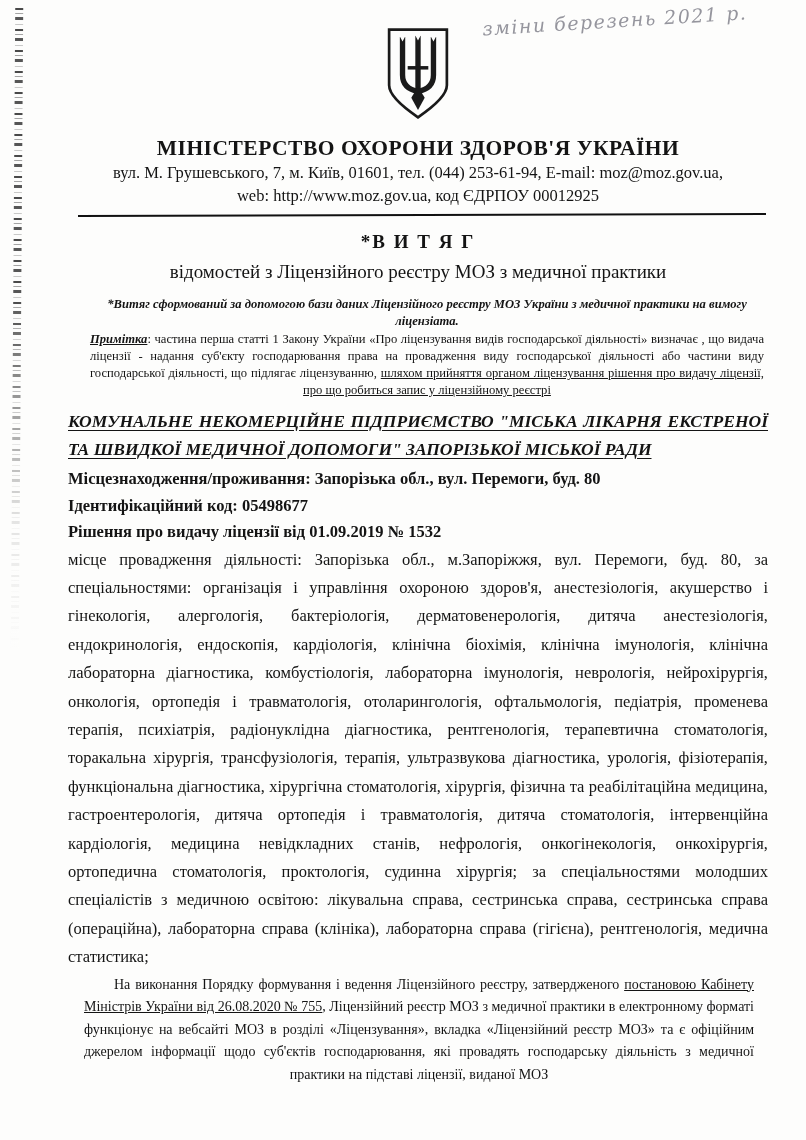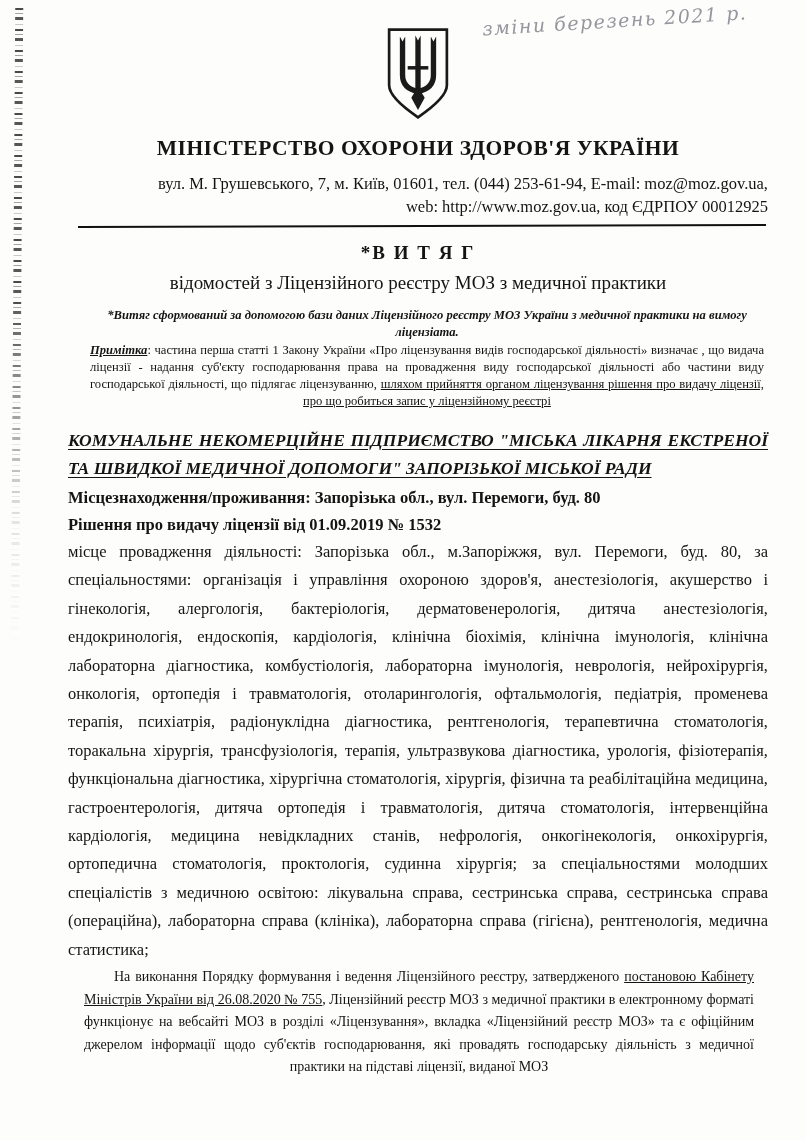--- a/index.html
+++ b/index.html
@@ -45,24 +45,23 @@
   .content { padding: 0 38px 0 68px; }
   .emblem-wrap { text-align: center; margin-top: 26px; height: 96px; }
   .header-title {
     text-align: center;
     font-weight: bold;
     font-size: 21.5px;
     letter-spacing: .5px;
     margin-top: 14px;
   }
   .header-address {
-    text-align: right;
+    text-align: center;
     font-size: 16.5px;
     line-height: 23px;
-    margin-top: 11px;
   }
   .header-divider {
     border: none;
     border-top: 2.5px solid #111;
     margin: 7px 2px 0 10px;
     transform: rotate(-.15deg);
   }
   .extract-title {
     text-align: center;
     font-weight: bold;
@@ -78,21 +77,21 @@
   .note-block {
     margin: 13px 4px 0 22px;
     font-size: 12.6px;
     line-height: 17px;
   }
   .note-first { text-align: center; font-style: italic; font-weight: bold; }
   .note-body { text-align: justify; text-align-last: center; margin-top: 1px; }
   .note-label { font-weight: bold; font-style: italic; text-decoration: underline; }
   .note-underline { text-decoration: underline; }
   .licensee-name {
-    margin-top: 16px;
+    margin-top: 8px;
     font-weight: bold;
     font-style: italic;
     font-size: 17.5px;
     line-height: 28px;
     text-align: justify;
     text-decoration: underline;
     text-underline-offset: 3px;
   }
   .field-line { font-weight: bold; font-size: 16.5px; line-height: 26.5px; }
   .fields { margin-top: 3px; }
@@ -151,20 +150,21 @@
 
     <div class="note-block">
       <div class="note-first">*Витяг сформований за допомогою бази даних Ліцензійного реєстру МОЗ України з медичної практики на вимогу ліцензіата.</div>
       <div class="note-body"><span class="note-label">Примітка</span><span>: частина перша статті 1 Закону України «Про ліцензування видів господарської діяльності» визначає , що видача ліцензії - надання суб'єкту господарювання права на провадження виду господарської діяльності або частини виду господарської діяльності, що підлягає ліцензуванню, </span><span class="note-underline">шляхом прийняття органом ліцензування рішення про видачу ліцензії, про що робиться запис у ліцензійному реєстрі</span></div>
     </div>
 
     <div class="licensee-name">КОМУНАЛЬНЕ НЕКОМЕРЦІЙНЕ ПІДПРИЄМСТВО "МІСЬКА ЛІКАРНЯ ЕКСТРЕНОЇ ТА ШВИДКОЇ МЕДИЧНОЇ ДОПОМОГИ" ЗАПОРІЗЬКОЇ МІСЬКОЇ РАДИ</div>
 
     <div class="fields">
       <div class="field-line">Місцезнаходження/проживання: Запорізька обл., вул. Перемоги, буд. 80</div>
+      <div class="field-line">Ідентифікаційний код: 05498677</div>
       <div class="field-line">Рішення про видачу ліцензії від 01.09.2019 № 1532</div>
     </div>
 
     <div class="activity"><span>місце провадження діяльності: </span><span class="bold">Запорізька обл., м.Запоріжжя, вул. Перемоги, буд. 80, </span><span>за спеціальностями: організація і управління охороною здоров'я, анестезіологія, акушерство і гінекологія, алергологія, бактеріологія, дерматовенерологія, дитяча анестезіологія, ендокринологія, ендоскопія, кардіологія, клінічна біохімія, клінічна імунологія, клінічна лабораторна діагностика, комбустіологія, лабораторна імунологія, неврологія, нейрохірургія, онкологія, ортопедія і травматологія, отоларингологія, офтальмологія, педіатрія, променева терапія, психіатрія, радіонуклідна діагностика, рентгенологія, терапевтична стоматологія, торакальна хірургія, трансфузіологія, терапія, ультразвукова діагностика, урологія, фізіотерапія, функціональна діагностика, хірургічна стоматологія, хірургія, фізична та реабілітаційна медицина, гастроентерологія, дитяча ортопедія і травматологія, дитяча стоматологія, інтервенційна кардіологія, медицина невідкладних станів, нефрологія, онкогінекологія, онкохірургія, ортопедична стоматологія, проктологія, судинна хірургія; за спеціальностями молодших спеціалістів з медичною освітою: лікувальна справа, сестринська справа, сестринська справа (операційна), лабораторна справа (клініка), лабораторна справа (гігієна), рентгенологія, медична статистика;</span></div>
 
     <div class="registry"><span>На виконання Порядку формування і ведення Ліцензійного реєстру, затвердженого </span><span class="note-underline">постановою Кабінету Міністрів України від 26.08.2020 № 755</span><span>, Ліцензійний реєстр МОЗ з медичної практики в електронному форматі функціонує на вебсайті МОЗ в розділі «Ліцензування», вкладка «Ліцензійний реєстр МОЗ» та є офіційним джерелом інформації щодо суб'єктів господарювання, які провадять господарську діяльність з медичної практики на підставі ліцензії, виданої МОЗ</span></div>
 
   </div>
 </div>
 

